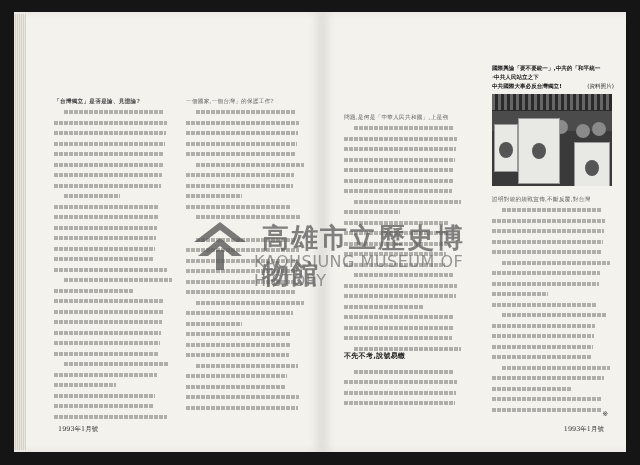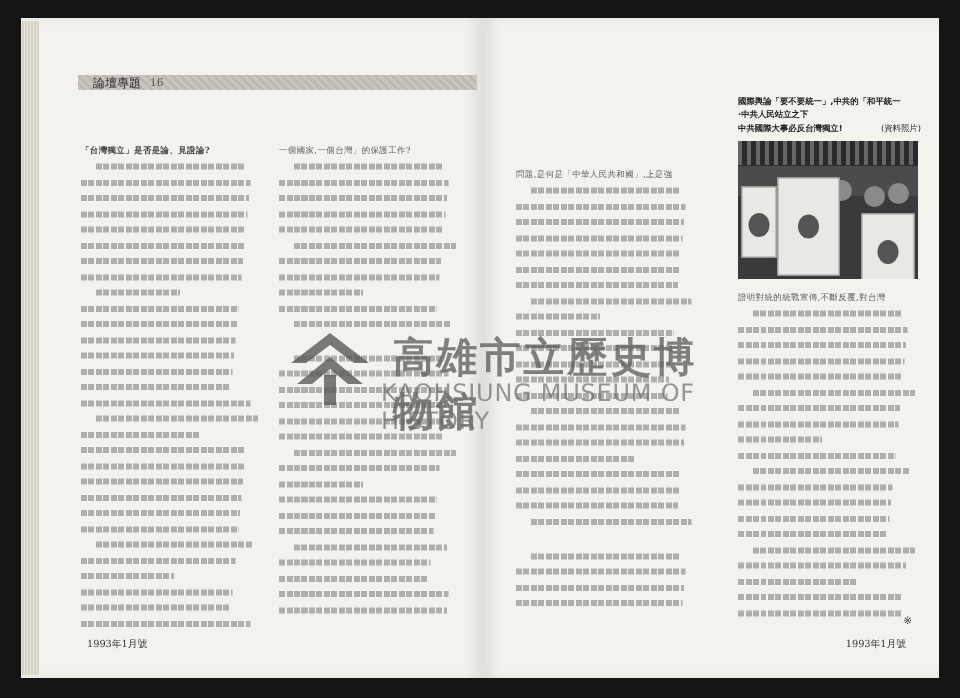--- a/index.html
+++ b/index.html
@@ -96,24 +96,20 @@
   }
   .end-mark { position: absolute; right: 18px; font-size: 7px; color: #333; }
 </style>
 </head>
 <body>
 
 <div class="spread">
 
   <div class="page left">
     <div class="page-edges"></div>
-    <div class="header-bar">
-      <span>論壇專題</span>
-      <span class="pnum">16</span>
-    </div>
 
     <div class="col" id="lcol1" style="left:40px; top:84px; width:118px;">
       <div class="line" style="font-weight:bold;color:#444">「台灣獨立」是否是論、見證論?</div>
     <div class="line"><span style="margin-left: 10px; width: 100px;"></span></div>
         <div class="line"><span style="margin-left: 0px; width: 113px;"></span></div>
         <div class="line"><span style="margin-left: 0px; width: 112px;"></span></div>
         <div class="line"><span style="margin-left: 0px; width: 111px;"></span></div>
         <div class="line"><span style="margin-left: 0px; width: 110px;"></span></div>
         <div class="line"><span style="margin-left: 0px; width: 109px;"></span></div>
         <div class="line"><span style="margin-left: 0px; width: 108px;"></span></div>
@@ -223,20 +219,23 @@
         <div class="line"><span style="margin-left: 0px; width: 101px;"></span></div>
         <div class="line"><span style="margin-left: 10px; width: 100px;"></span></div>
         <div class="line"><span style="margin-left: 0px; width: 113px;"></span></div>
         <div class="line"><span style="margin-left: 0px; width: 112px;"></span></div>
         <div class="line"><span style="margin-left: 0px; width: 79px;"></span></div>
         <div class="line"><span style="margin-left: 0px; width: 110px;"></span></div>
         <div class="line"><span style="margin-left: 0px; width: 109px;"></span></div>
         <div class="line"><span style="margin-left: 0px; width: 108px;"></span></div>
         <div class="line"><span style="margin-left: 10px; width: 107px;"></span></div>
       </div>
+    <div class="col" style="left:22px; top:336px; width:124px;">
+      <div class="section-heading">不先不考,說號易轍</div>
+    </div>
     <div class="col" id="rcol1b" style="left:22px; top:354px; width:124px;">
         <div class="line"><span style="margin-left: 10px; width: 100px;"></span></div>
         <div class="line"><span style="margin-left: 0px; width: 113px;"></span></div>
         <div class="line"><span style="margin-left: 0px; width: 112px;"></span></div>
         <div class="line"><span style="margin-left: 0px; width: 111px;"></span></div>
       </div>
     <div class="col" id="rcol2" style="left:170px; top:182px; width:124px;">
       <div class="line">證明對統的統戰宣傳,不斷反覆,對台灣</div>
     <div class="line"><span style="margin-left: 10px; width: 100px;"></span></div>
         <div class="line"><span style="margin-left: 0px; width: 113px;"></span></div>

